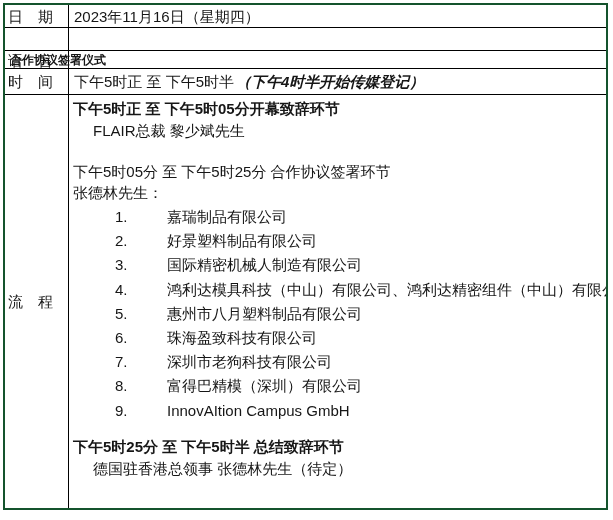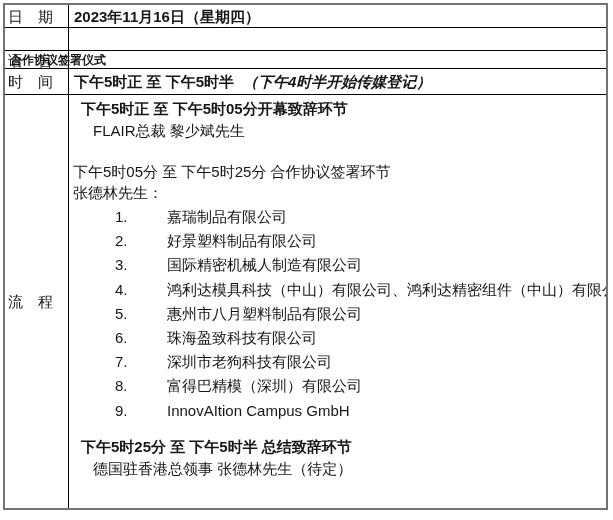--- a/index.html
+++ b/index.html
@@ -15,21 +15,21 @@
     font-family: "Liberation Sans", "DejaVu Sans", sans-serif;
     color: #161616;
     -webkit-font-smoothing: antialiased;
   }
   .event-table {
     position: absolute;
     left: 3px;
     top: 3px;
     width: 605px;
     height: 507px;
-    border: 2px solid #737373;
+    border: 2px solid #14532d;
     box-sizing: border-box;
     display: flex;
     flex-direction: column;
     background: #ffffff;
   }
   .row {
     display: flex;
     flex-direction: row;
     border-bottom: 1px solid #000000;
     box-sizing: border-box;
@@ -58,43 +58,43 @@
   .value-cell {
     flex: 1 1 auto;
     display: flex;
     align-items: center;
     padding-left: 5px;
     font-size: 15px;
     line-height: 1;
     white-space: nowrap;
     overflow: hidden;
   }
-  .bold { font-weight: bold; }
+  .bold { font-weight: normal; }
   .note-italic {
     font-weight: bold;
     font-style: italic;
-    margin-left: 9px;
+    margin-left: 2px;
   }
   .section-cell {
     flex: 1 1 auto;
     display: flex;
     align-items: center;
     padding-left: 5px;
     font-size: 12px;
     font-weight: bold;
     line-height: 1;
   }
   .process-cell {
     flex: 1 1 auto;
     padding: 3px 4px 0 4px;
     font-size: 15px;
     overflow: hidden;
   }
   .p-line { line-height: 22px; white-space: nowrap; margin-left: 20px; }
-  .p-head { font-weight: bold; line-height: 22px; white-space: nowrap; margin-left: 8px; }
+  .p-head { font-weight: bold; line-height: 22px; white-space: nowrap; }
   .p-head-sm { font-weight: normal; line-height: 21px; white-space: nowrap; }
   .p-gap1 { height: 19px; }
   .p-gap2 { height: 13px; }
   .org-list {
     list-style: none;
     margin: 2px 0 0 0;
     padding: 0;
   }
   .org-list li {
     display: flex;

